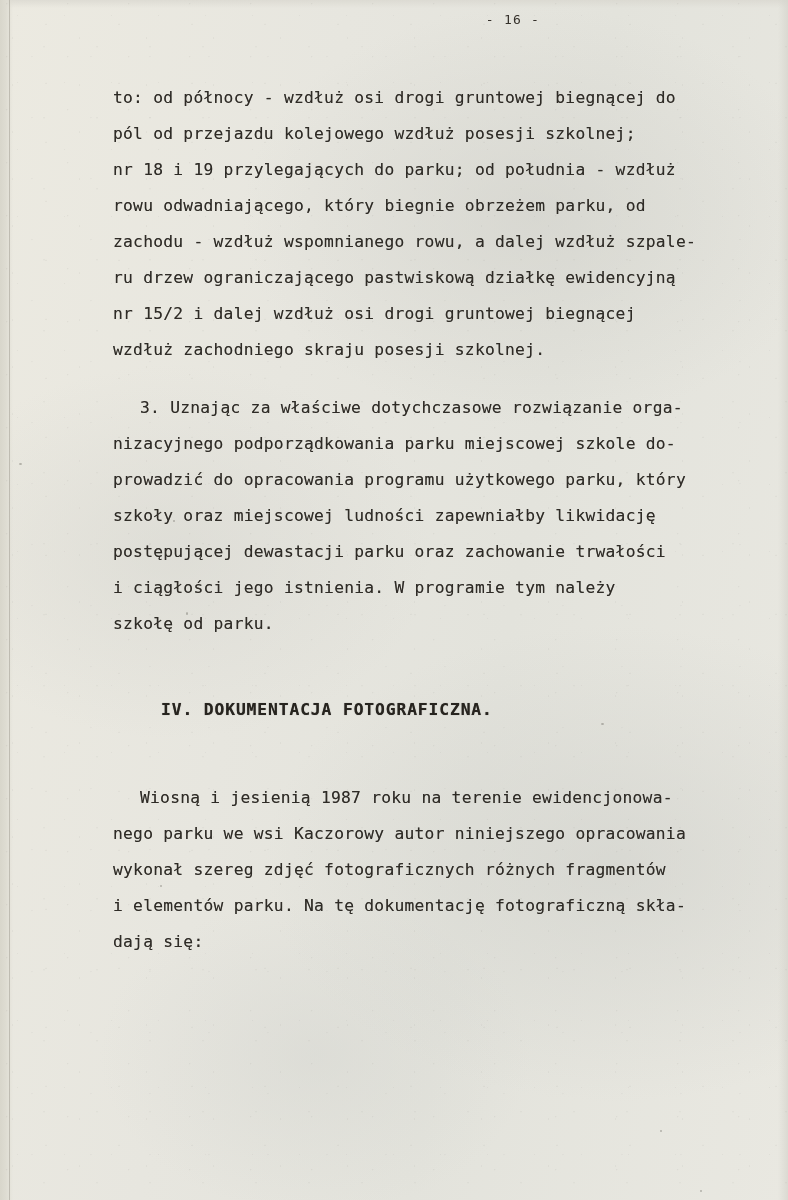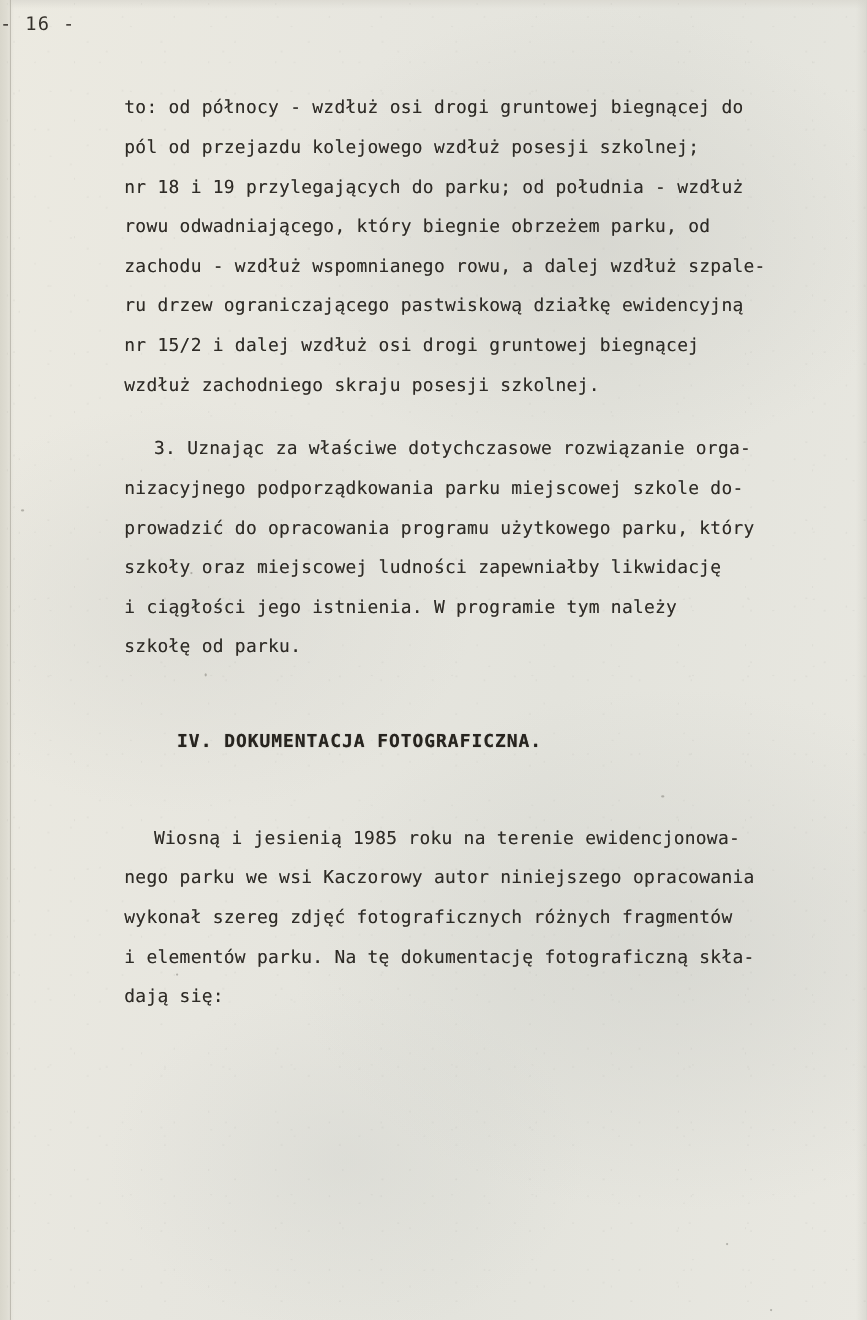--- a/index.html
+++ b/index.html
@@ -83,22 +83,22 @@
     pointer-events: none;
   }
 
   
 
   .folio {
     position: absolute;
     top: 12px;
     left: 0;
     width: 540px;
-    text-align: left;
-    font-size: 17px;
+    text-align: right;
+    font-size: 13px;
     letter-spacing: 1.2px;
     color: #35312b;
   }
 
   .body {
     position: absolute;
     top: 52px;
     left: 113px;
     width: 660px;
     margin-top: 28px;
@@ -167,32 +167,33 @@
       <div class="line">wzdłuż zachodniego skraju posesji szkolnej.</div>
     </div>
 
     <div class="blockgap-sm"></div>
 
     <div>
       <div class="line indent">3. Uznając za właściwe dotychczasowe rozwiązanie orga-</div>
       <div class="line">nizacyjnego podporządkowania parku miejscowej szkole do-</div>
       <div class="line">prowadzić do opracowania programu użytkowego parku, który</div>
       <div class="line">szkoły oraz miejscowej ludności zapewniałby likwidację</div>
+      <div class="line">postępującej dewastacji parku oraz zachowanie trwałości</div>
       <div class="line">i ciągłości jego istnienia. W programie tym należy</div>
       <div class="line">szkołę od parku.</div>
     </div>
 
     <div class="blockgap-md"></div>
 
     <div class="heading">IV. DOKUMENTACJA FOTOGRAFICZNA.</div>
 
     <div class="blockgap-lg"></div>
 
     <div>
-      <div class="line indent">Wiosną i jesienią 1985 roku na terenie ewidencjonowa-</div>
+      <div class="line indent">Wiosną i jesienią 1987 roku na terenie ewidencjonowa-</div>
       <div class="line">nego parku we wsi Kaczorowy autor niniejszego opracowania</div>
       <div class="line">wykonał szereg zdjęć fotograficznych różnych fragmentów</div>
       <div class="line">i elementów parku. Na tę dokumentację fotograficzną skła-</div>
       <div class="line">dają się:</div>
     </div>
 
   </div>
 
   <div class="speck" style="left:173px; top:520px; width:2px; height:2px;"></div>
   <div class="speck" style="left:186px; top:612px; width:2px; height:3px;"></div>

